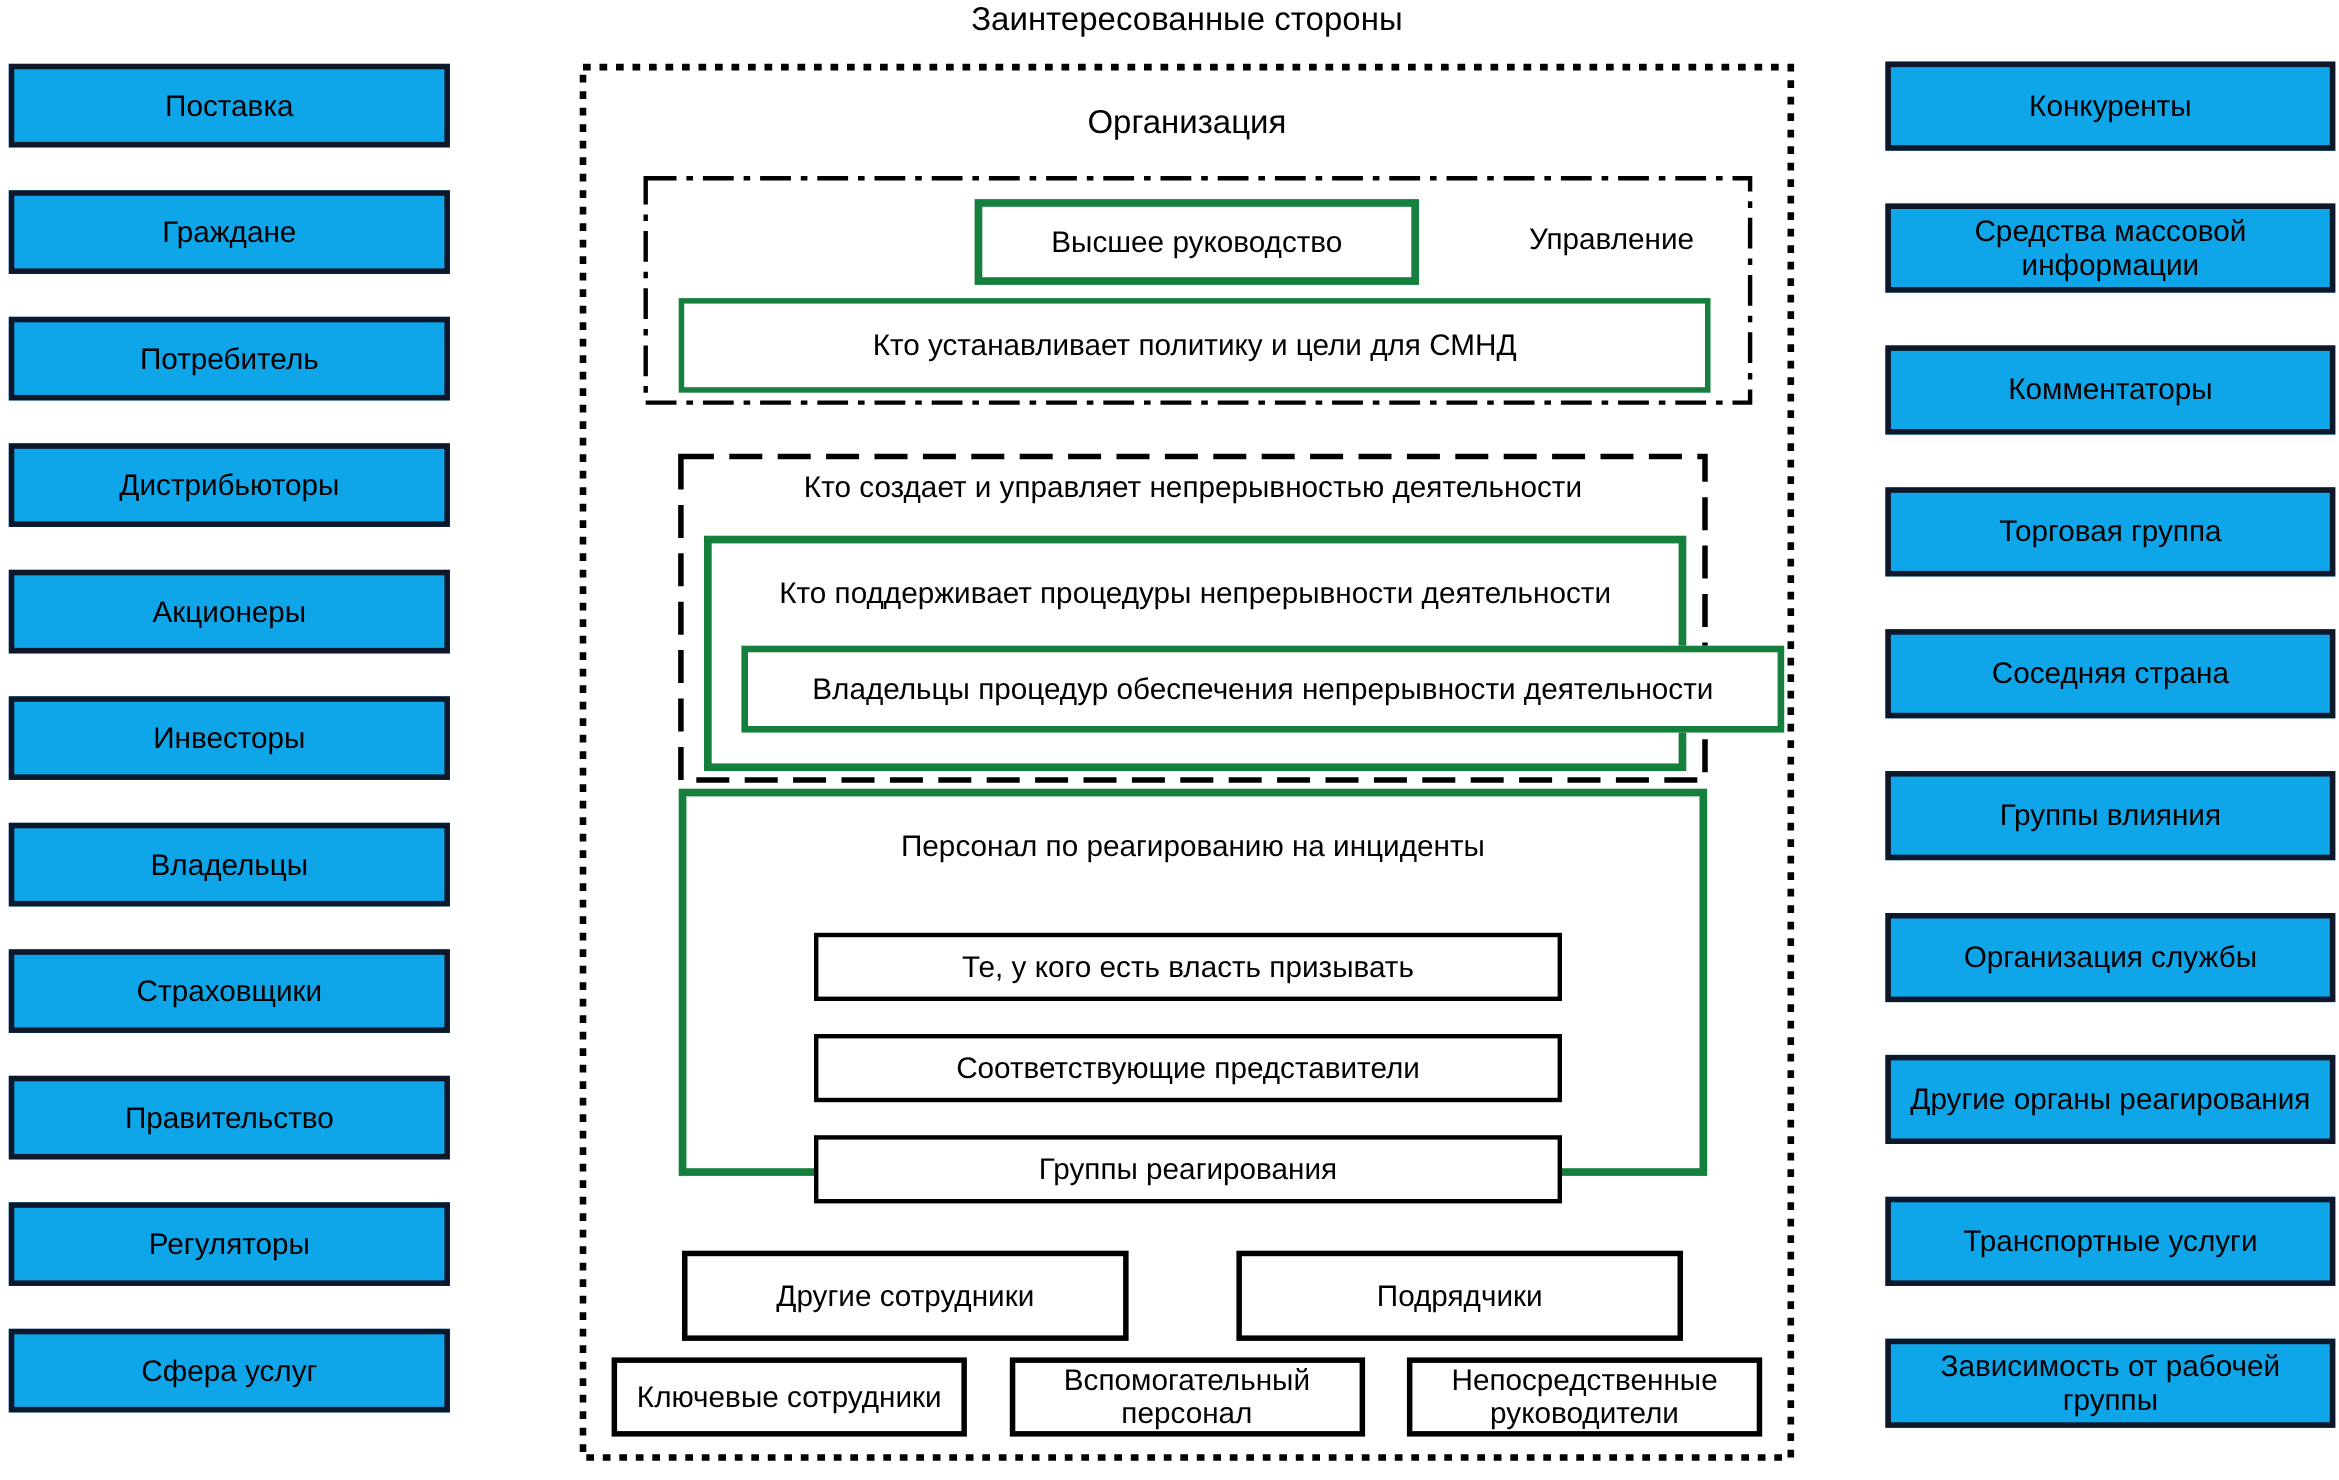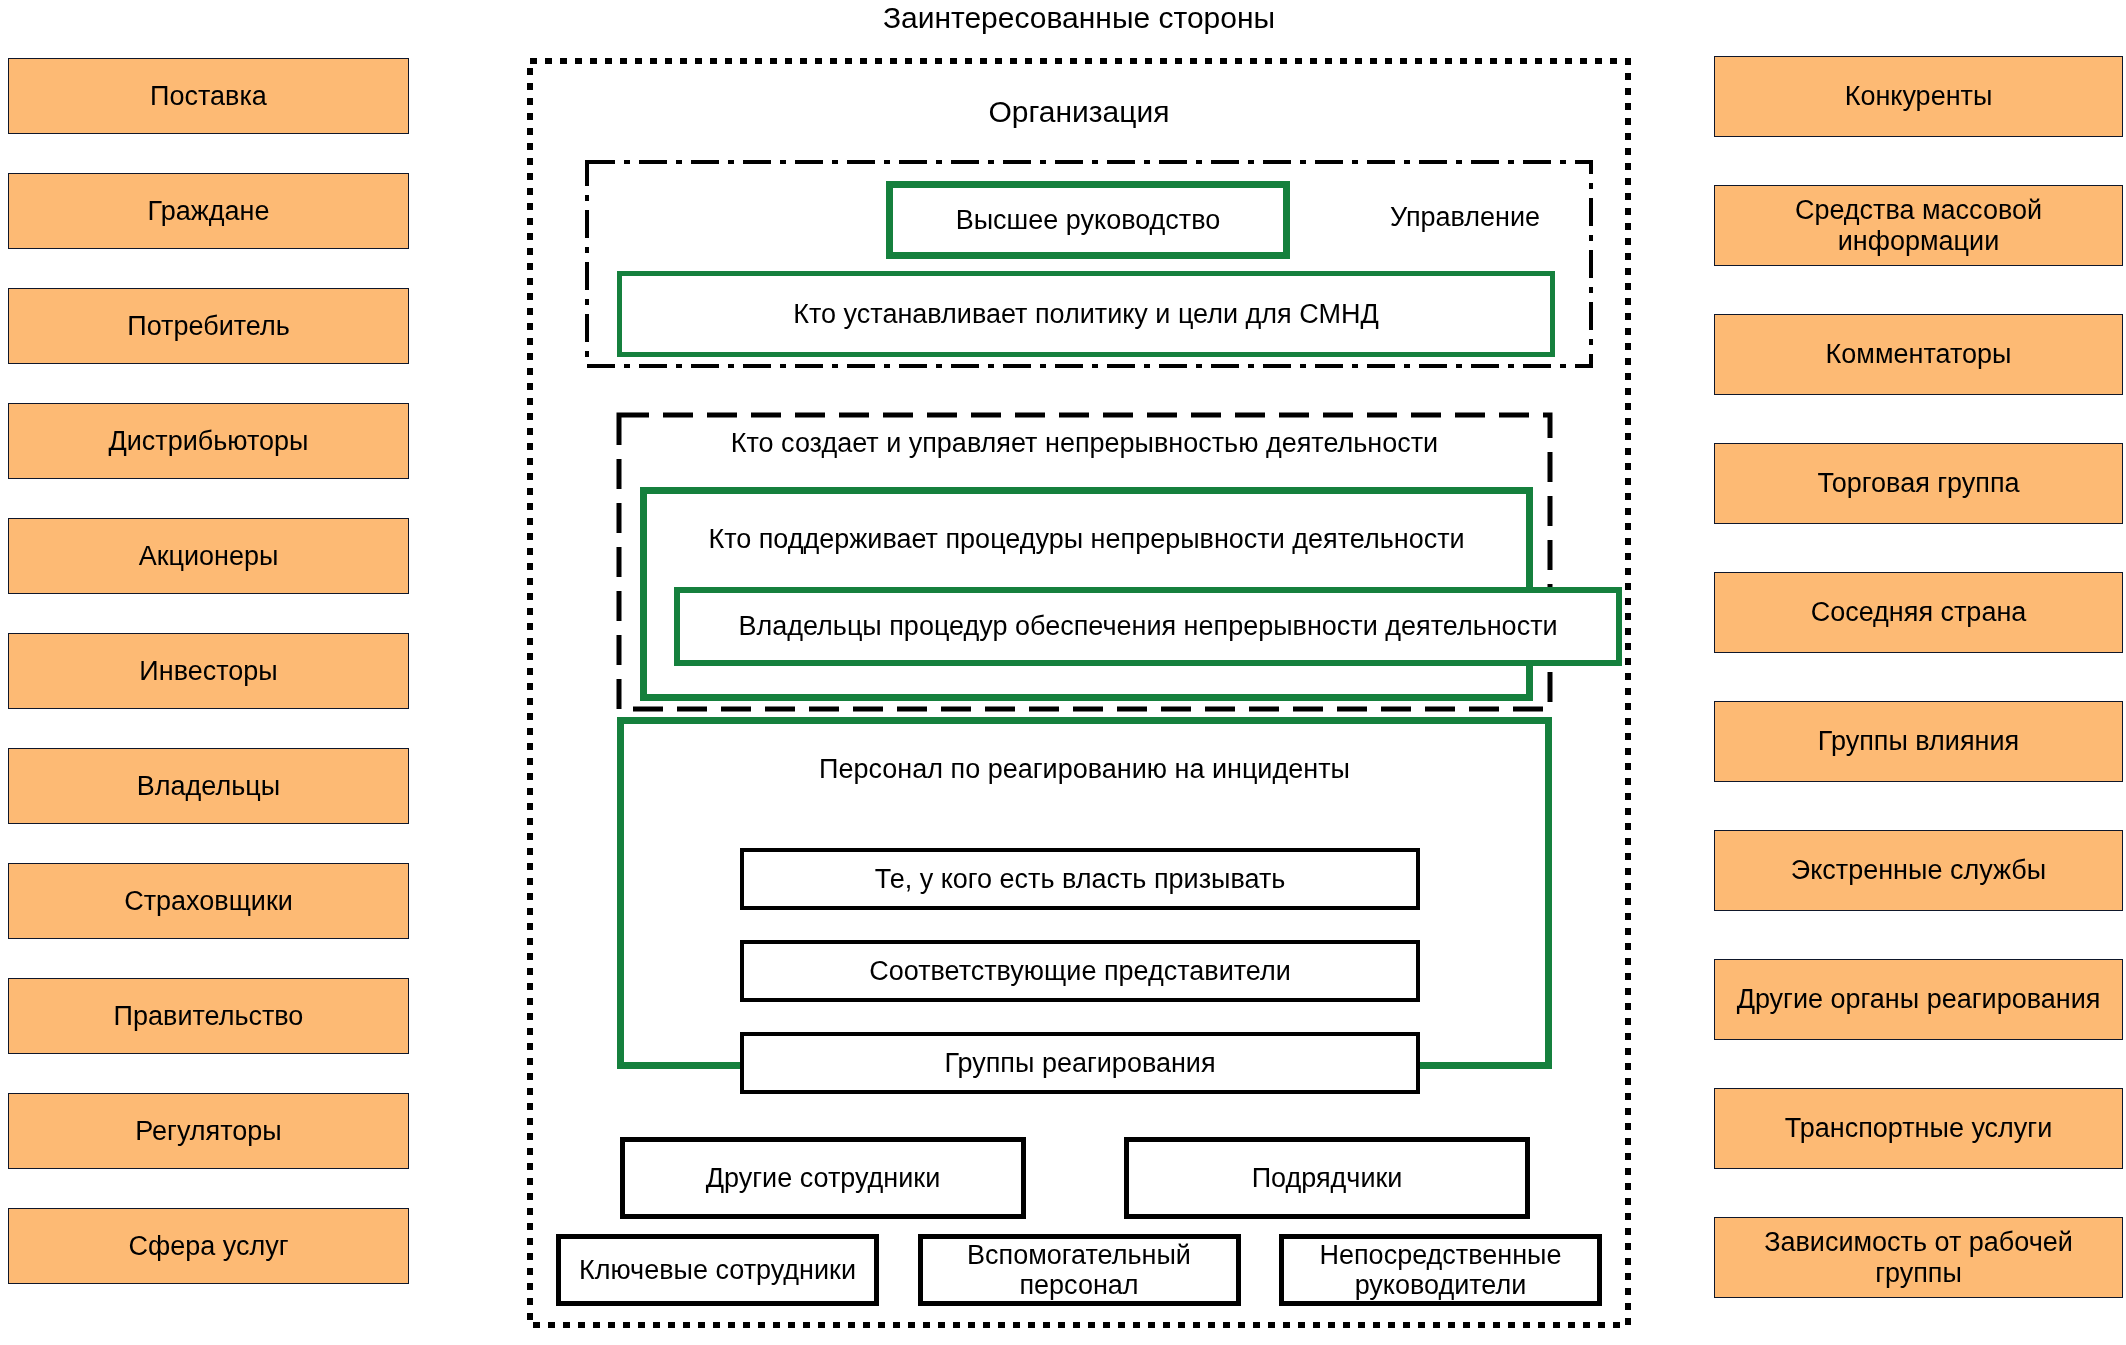--- a/index.html
+++ b/index.html
@@ -16,21 +16,21 @@
   
   .border-layer{left:0;top:0;width:2126px;height:1345px;pointer-events:none;}
 
   .org-title{left:527px;top:92px;width:1104px;height:40px;font-size:30px;}
 
   
   .col{display:flex;flex-direction:column;}
   .col-left{left:8px;top:58px;width:401px;gap:39px;}
   .col-right{left:1714px;top:56px;width:409px;gap:48px;}
   .side-box{
-    width:100%;border:1px solid #0f172a;background:#fdba74;
+    width:100%;border:5px solid #0f172a;background:#0ea5e9;
     display:flex;align-items:center;justify-content:center;text-align:center;
     font-size:27px;line-height:1.12;padding:2px 14px;
   }
   .col-left .side-box{height:76px;}
   .col-right .side-box{height:81px;}
 
   
   .box-solid{border:7px solid #15803d;background:#fff;font-size:27px;}
   .box-vysshee{left:886px;top:181px;width:404px;height:78px;}
   .label-upravlenie{left:1350px;top:200px;width:230px;height:34px;font-size:27px;}
@@ -88,21 +88,21 @@
     <div class="side-box">Сфера услуг</div>
   </div>
 
 <div class="abs col col-right">
     <div class="side-box">Конкуренты</div>
     <div class="side-box">Средства массовой информации</div>
     <div class="side-box">Комментаторы</div>
     <div class="side-box">Торговая группа</div>
     <div class="side-box">Соседняя страна</div>
     <div class="side-box">Группы влияния</div>
-    <div class="side-box">Экстренные службы</div>
+    <div class="side-box">Организация службы</div>
     <div class="side-box">Другие органы реагирования</div>
     <div class="side-box">Транспортные услуги</div>
     <div class="side-box">Зависимость от рабочей группы</div>
   </div>
 
 <div class="abs ctr org-title">Организация</div>
 
 <div class="abs ctr box-solid box-vysshee">Высшее руководство</div>
 <div class="abs ctr label-upravlenie">Управление</div>
 <div class="abs ctr box-solid box-policy">Кто устанавливает политику и цели для СМНД</div>

